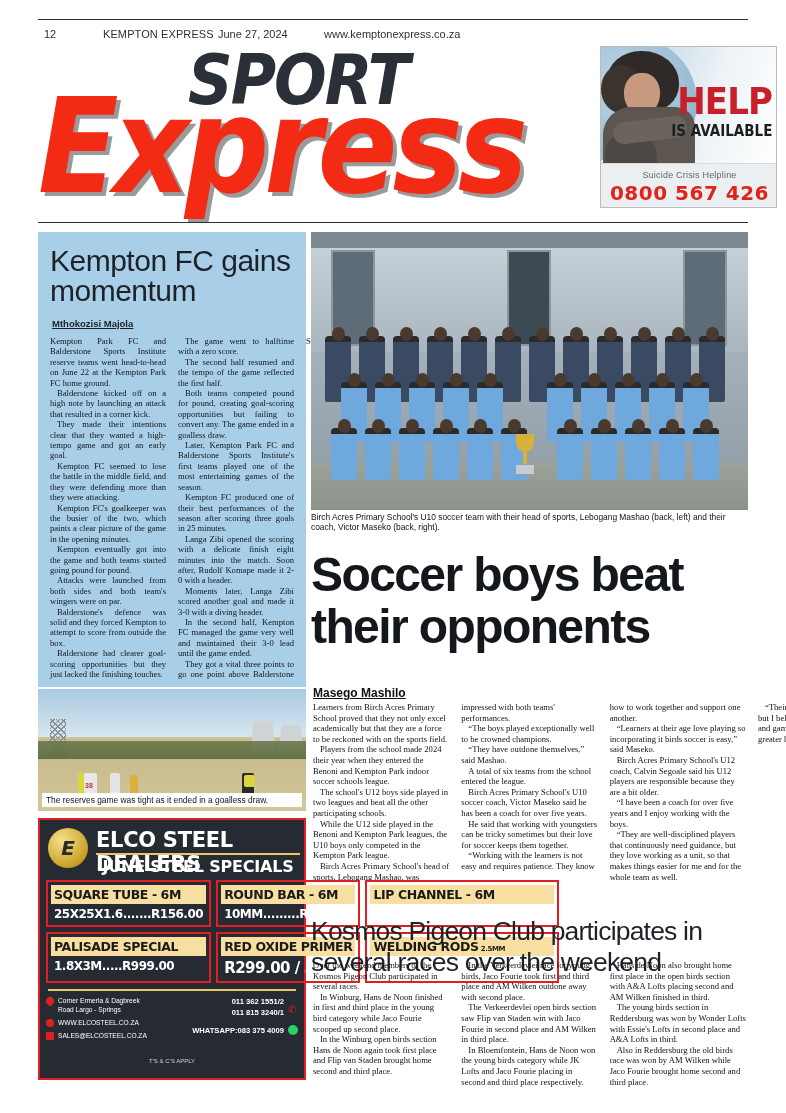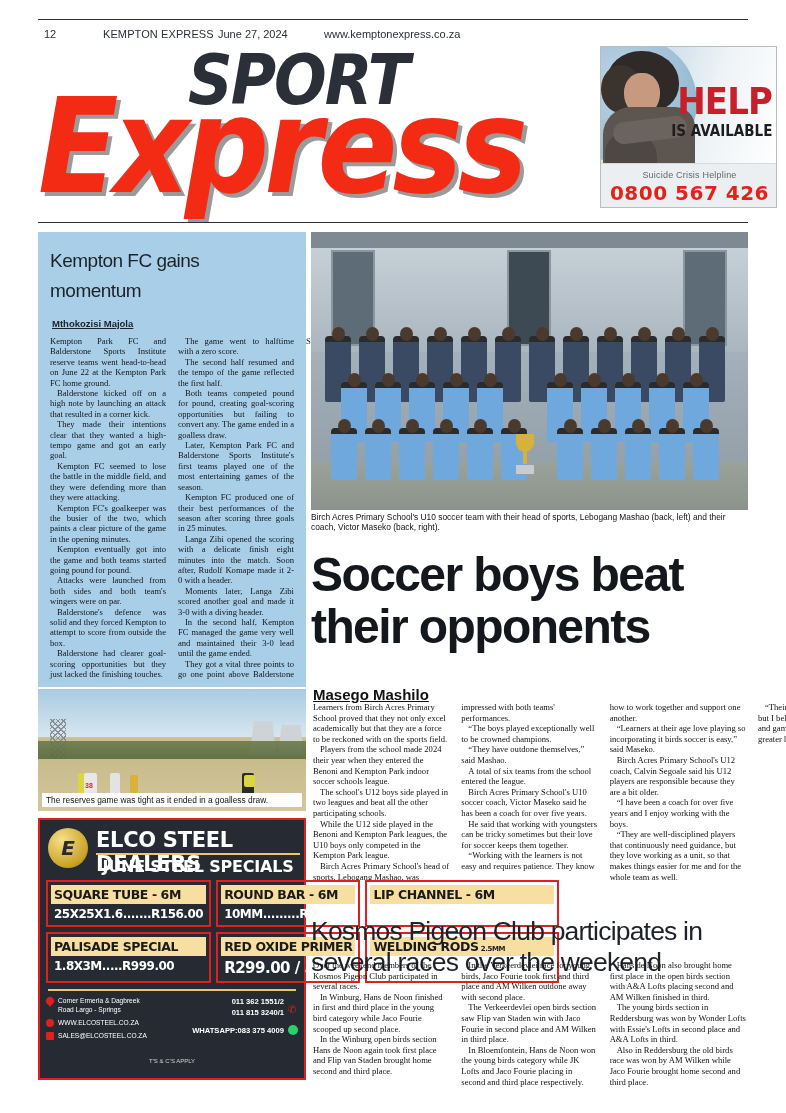--- a/index.html
+++ b/index.html
@@ -126,21 +126,21 @@
     font-size: 20px; color: #e2231a; margin-top: 1px; letter-spacing: .5px;
   }
 
   
   .blue-block {
     position: absolute; left: 38px; top: 232px; width: 268px; height: 455px;
     background: #a9cfe8;
   }
   .bb-head {
     font-family: "Liberation Sans", sans-serif;
-    font-size: 19px; line-height: 30px; color: #1d2228;
+    font-size: 30px; line-height: 30px; color: #1d2228;
     padding: 14px 12px 0 12px; font-weight: 400; letter-spacing: -.5px;
   }
   .bb-byline {
     font-family: "Liberation Sans", sans-serif;
     font-size: 9.5px; color: #1d2228; text-decoration: underline;
     padding: 12px 0 0 14px; font-weight: 700;
   }
   .bb-cols {
     position: absolute; left: 0; top: 104px; width: 268px; height: 350px;
     padding: 0 12px;
@@ -258,21 +258,21 @@
   
   .soccer-head {
     position: absolute; left: 311px; top: 549px; width: 437px;
     font-family: "Liberation Sans", sans-serif;
     font-weight: 700; font-size: 48px; line-height: 52px;
     color: #14181d; letter-spacing: -1.6px;
   }
   .soccer-byline {
     position: absolute; left: 313px; top: 686px;
     font-family: "Liberation Sans", sans-serif;
-    font-size: 15px; font-weight: 700; color: #111; text-decoration: underline; text-align: right;
+    font-size: 12px; font-weight: 700; color: #111; text-decoration: underline; text-align: right;
   }
   .soccer-body {
     position: absolute; left: 311px; top: 702px; width: 437px; height: 190px;
     column-count: 3; column-gap: 12px; padding: 0 2px;
   }
   .soccer-body p {
     font-family: "Liberation Serif", serif;
     font-size: 8.6px; line-height: 10.6px; color: #111;
     text-indent: 7px; text-align: left; margin: 0;
   }

